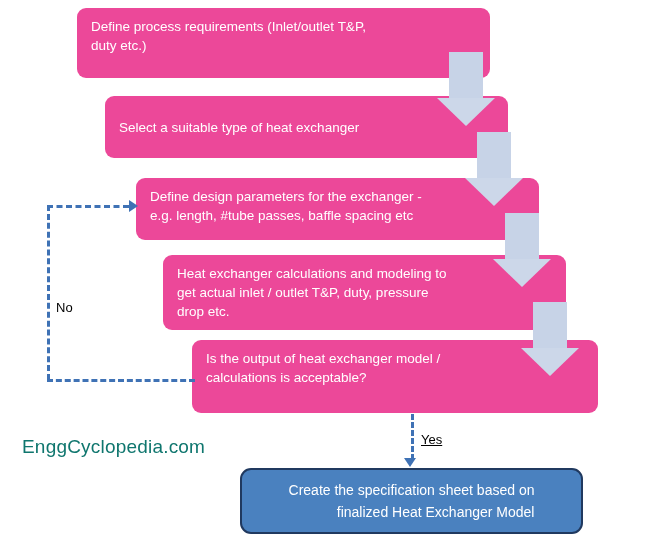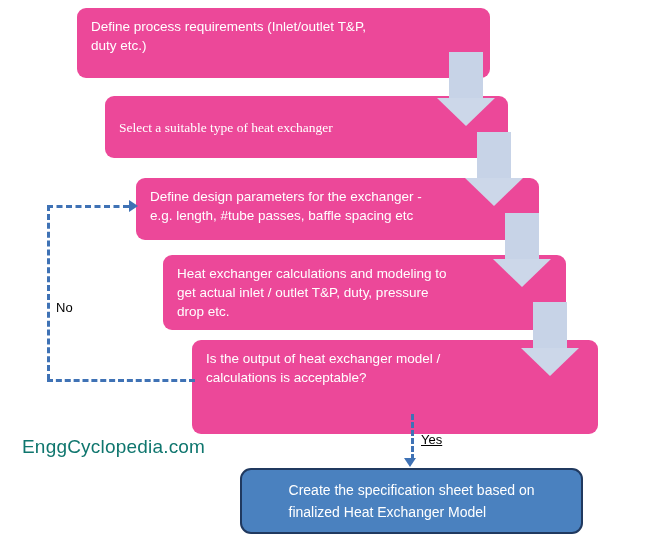--- a/index.html
+++ b/index.html
@@ -35,21 +35,21 @@
   .node .node-text {
     display: block;
     white-space: pre-line;
   }
   .node.final {
     background: #4a81bf;
     border: 2px solid #20395f;
     border-radius: 11px;
     align-items: center;
     justify-content: center;
-    text-align: left;
+    text-align: right;
     font-size: 14px;
     line-height: 22px;
     z-index: 5;
   }
   
   .arrow {
     position: absolute;
     z-index: 4;
     pointer-events: none;
   }
@@ -136,36 +136,36 @@
   <div class="arrow" style="left:521px; top:302px; width:58px; height:74px;">
     <div class="shaft" style="width:34px; height:46px;"></div>
     <div class="head" style="top:46px;"></div>
   </div>
 
   <div class="node" style="left:77px; top:8px; width:413px; height:70px;">
     <span class="node-text">Define process requirements (Inlet/outlet T&amp;P,
 duty etc.)</span>
   </div>
 
-  <div class="node" style="left:105px; top:96px; width:403px; height:62px; align-items:center;font-family:Liberation Serif, serif;">
+  <div class="node" style="left:105px; top:96px; width:403px; height:62px; align-items:center;">
     <span class="node-text">Select a suitable type of heat exchanger</span>
   </div>
 
   <div class="node" style="left:163px; top:255px; width:403px; height:75px;">
     <span class="node-text">Heat exchanger calculations and modeling to
 get actual inlet / outlet T&amp;P, duty, pressure
 drop etc.</span>
   </div>
 
   <div class="node" style="left:136px; top:178px; width:403px; height:62px;">
     <span class="node-text">Define design parameters for the exchanger -
 e.g. length, #tube passes, baffle spacing etc</span>
   </div>
 
-  <div class="node" style="left:192px; top:340px; width:406px; height:94px;">
+  <div class="node" style="left:192px; top:340px; width:406px; height:73px;">
     <span class="node-text">Is the output of heat exchanger model /
 calculations is acceptable?</span>
   </div>
 
   <div class="node final" style="left:240px; top:468px; width:343px; height:66px;">
     <span class="node-text">Create the specification sheet based on
 finalized Heat Exchanger Model</span>
   </div>
 
   <div class="dash-seg dash-h" style="left:47px; top:379px; width:148px;"></div>

